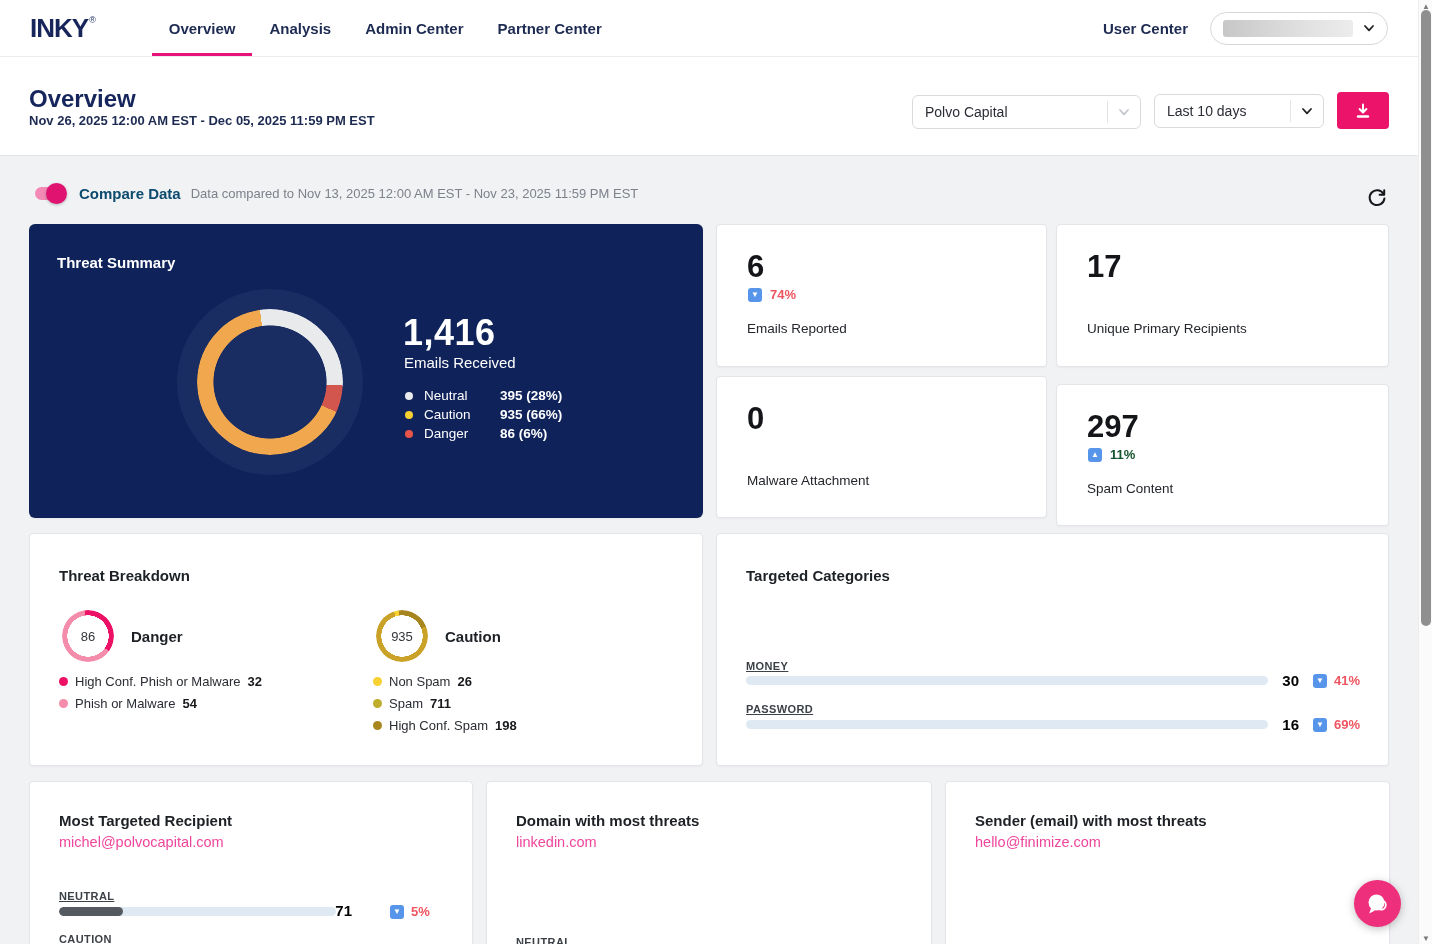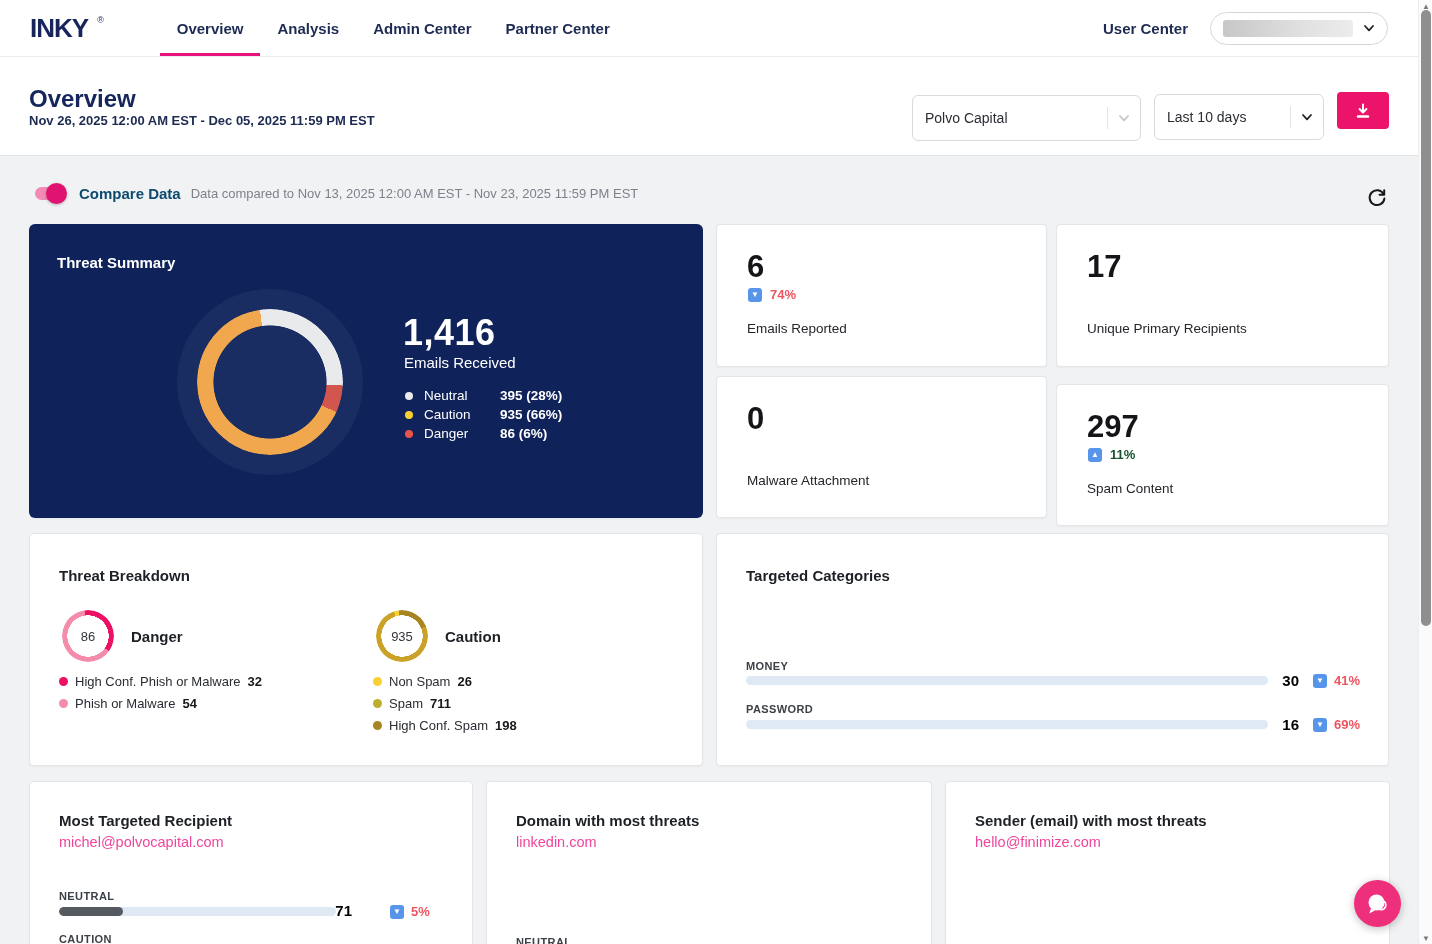--- a/index.html
+++ b/index.html
@@ -2,40 +2,40 @@
 <html><head>
 <meta charset="utf-8">
 <style>
   * { margin:0; padding:0; box-sizing:border-box; }
   html,body { width:1432px; height:944px; overflow:hidden; }
   body { font-family:"Liberation Sans", sans-serif; background:#f1f2f4; color:#1f2227; position:relative; }
 
   
   .topnav { position:absolute; left:0; top:0; width:1418px; height:57px; background:#fff;
             border-bottom:1px solid #ebecee; display:flex; align-items:stretch; z-index:5; }
-  .logo { margin-left:30px; display:flex; align-items:center; cursor:pointer;gap:8px; }
+  .logo { margin-left:30px; display:flex; align-items:center; cursor:pointer; }
   .logo .word { font-size:26px; font-weight:800; letter-spacing:-1px; color:#17255a; }
   .logo sup { font-size:9px; color:#17255a; margin-left:1px; transform:translateY(-8px); display:inline-block; }
   .tabs { display:flex; margin-left:56px; }
   .tab { position:relative; display:flex; align-items:center; padding:0 17px; font-size:15px; font-weight:600;
          color:#1d2b52; cursor:pointer; }
   .tab.active::after { content:""; position:absolute; left:0; right:0; bottom:0; height:3px; background:#e8127c; }
   .nav-right { margin-left:auto; display:flex; align-items:center; margin-right:30px; gap:22px; }
   .usercenter { font-size:15px; font-weight:600; color:#1d2b52; cursor:pointer; }
   .account-pill { width:178px; height:33px; border:1px solid #d5d7da; border-radius:17px; display:flex;
                   align-items:center; padding:0 12px; gap:10px; cursor:pointer; background:#fff; }
   .redact { flex:1; height:17px; border-radius:3px; background:linear-gradient(90deg,#c7c7c7,#e0e0e0 60%,#ececec); }
   .chev { width:12px; height:12px; flex:0 0 auto; }
 
   
   .header { position:absolute; left:0; top:57px; width:1418px; height:99px; background:#fff;
             border-bottom:1px solid #e2e6ea; }
   .page-title { position:absolute; left:29px; top:28px; font-size:24px; font-weight:700; color:#16265c; }
   .date-range { position:absolute; left:29px; top:56px; font-size:13px; font-weight:600; color:#1d2b52; }
-  .select { position:absolute; height:46px; background:#fff; border:1px solid #d9dadd; border-radius:6px;
+  .select { position:absolute; height:34px; background:#fff; border:1px solid #d9dadd; border-radius:6px;
             display:flex; align-items:center; font-size:14px; color:#2a2d33; cursor:pointer; }
   .select .val { padding:0 12px; flex:1; }
   .select .cwrap { border-left:1px solid #e3e4e6; height:22px; display:flex; align-items:center; padding:0 10px; }
   .org-select { left:912px; top:38px; width:229px; }
   .period-select { left:1154px; top:37px; width:170px; }
   .dl-btn { position:absolute; left:1337px; top:35px; width:52px; height:37px; background:#ec146a;
             border:none; border-radius:4px; display:flex; align-items:center; justify-content:center; cursor:pointer; }
 
   
   .content { position:absolute; left:0; top:156px; width:1418px; height:788px; overflow:hidden; }
@@ -85,21 +85,21 @@
   .mini-num { position:absolute; width:52px; text-align:center; font-size:13px; color:#33363b; }
   .mini-name { position:absolute; font-size:15px; font-weight:700; color:#1d2126; }
   .bd-items { position:absolute; }
   .bd-item { display:flex; align-items:center; height:22px; font-size:13px; color:#2a2d33; }
   .bd-dot { width:9px; height:9px; border-radius:50%; margin-right:7px; flex:0 0 auto; }
   .bd-val { font-weight:700; margin-left:7px; color:#17191c; }
 
   
   .sc-card { left:716px; top:377px; width:673px; height:233px; }
   .sc-card .card-title { position:absolute; left:29px; top:33px; }
-  .cat-label { font-size:11px; font-weight:600; letter-spacing:.4px; color:#3c4147; }
+  .cat-label { font-size:11px; font-weight:600; letter-spacing:.4px; color:#3c4147;text-decoration:underline; }
   .bar-track { background:#dfe9f3; border-radius:5px; position:relative; overflow:hidden; }
   .bar-fill { position:absolute; left:0; top:0; bottom:0; border-radius:5px; background:#555a61; }
   .sc-row-label { position:absolute; left:29px; }
   .sc-bar { position:absolute; left:29px; width:522px; height:9px; }
   .sc-val { position:absolute; width:30px; text-align:right; font-size:15px; font-weight:700; color:#000000; }
   .sc-delta { position:absolute; display:flex; align-items:center; gap:7px; }
 
   
   .hl-title { position:absolute; left:29px; top:30px; font-size:15px; font-weight:700; color:#1d2126; }
   .hl-link { position:absolute; left:29px; top:52px; font-size:14.5px; color:#f0459c; cursor:pointer; text-decoration:none; }

